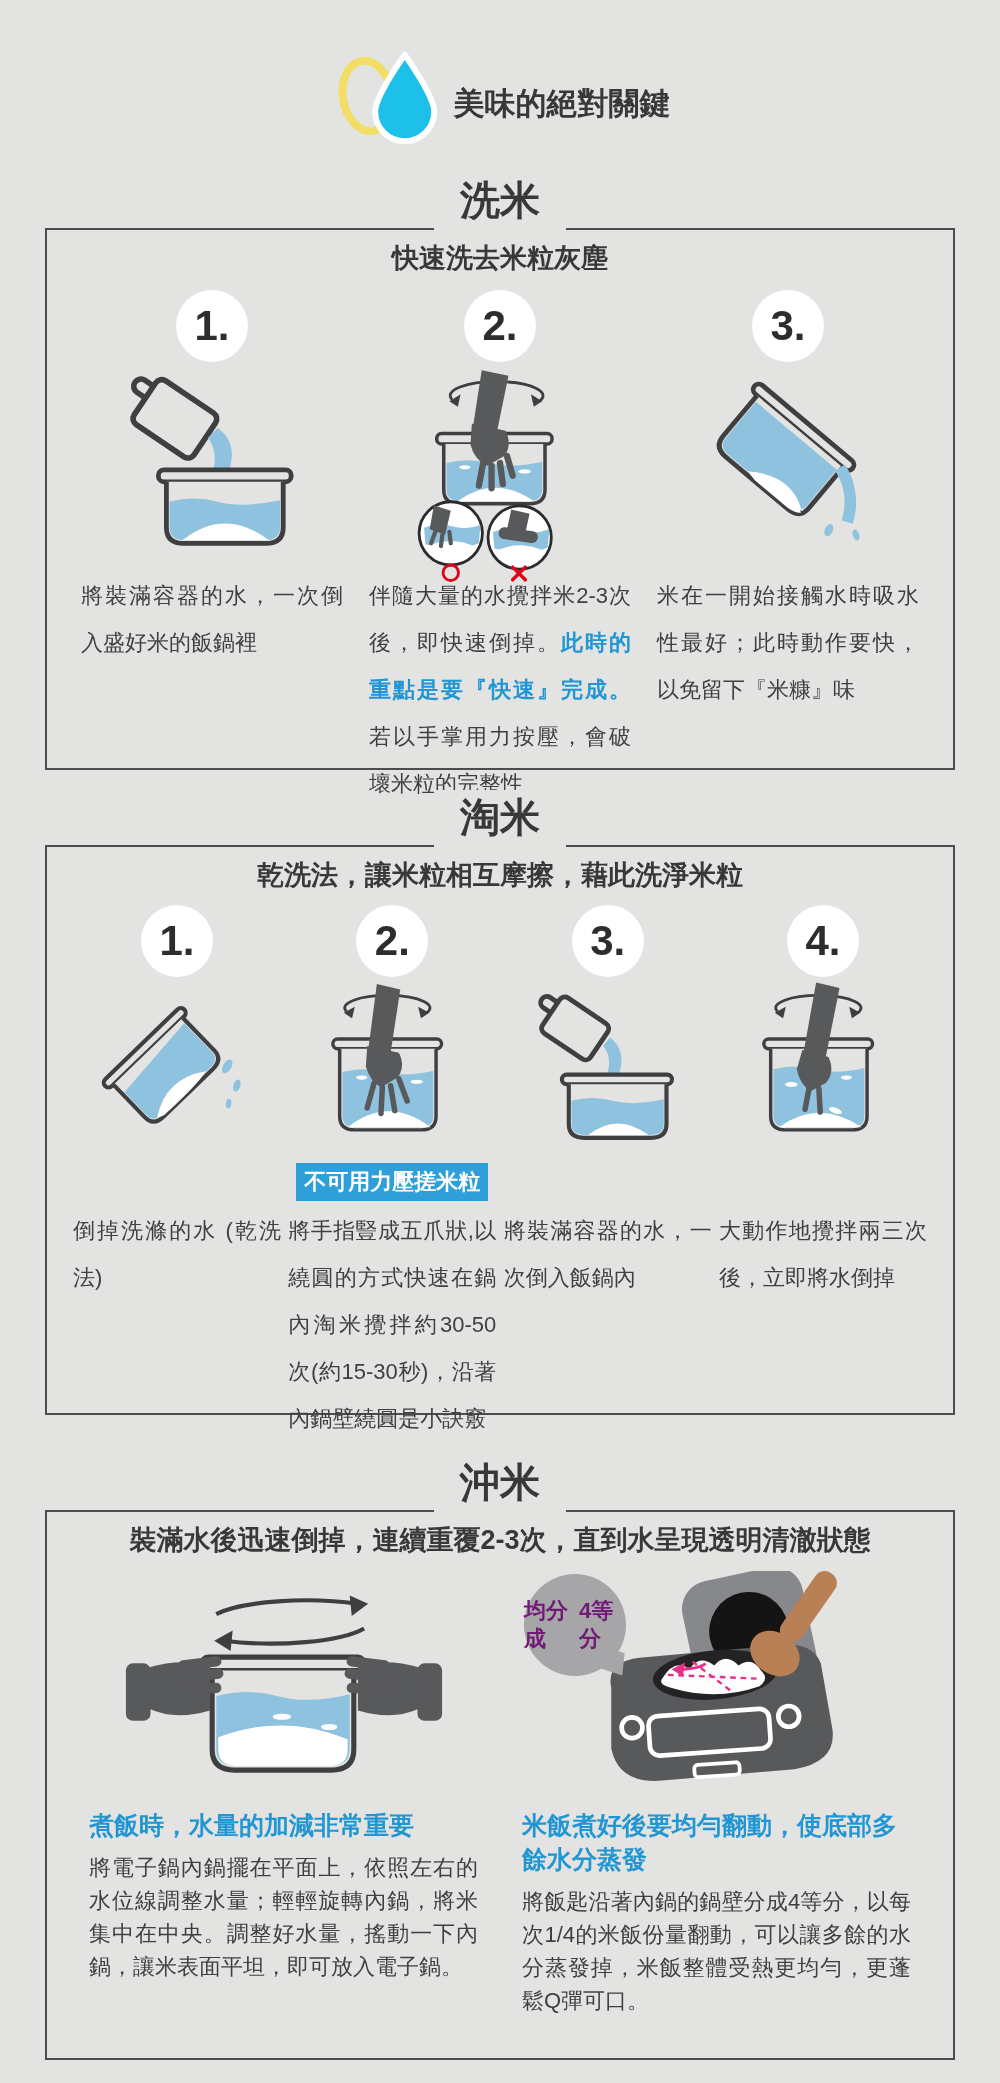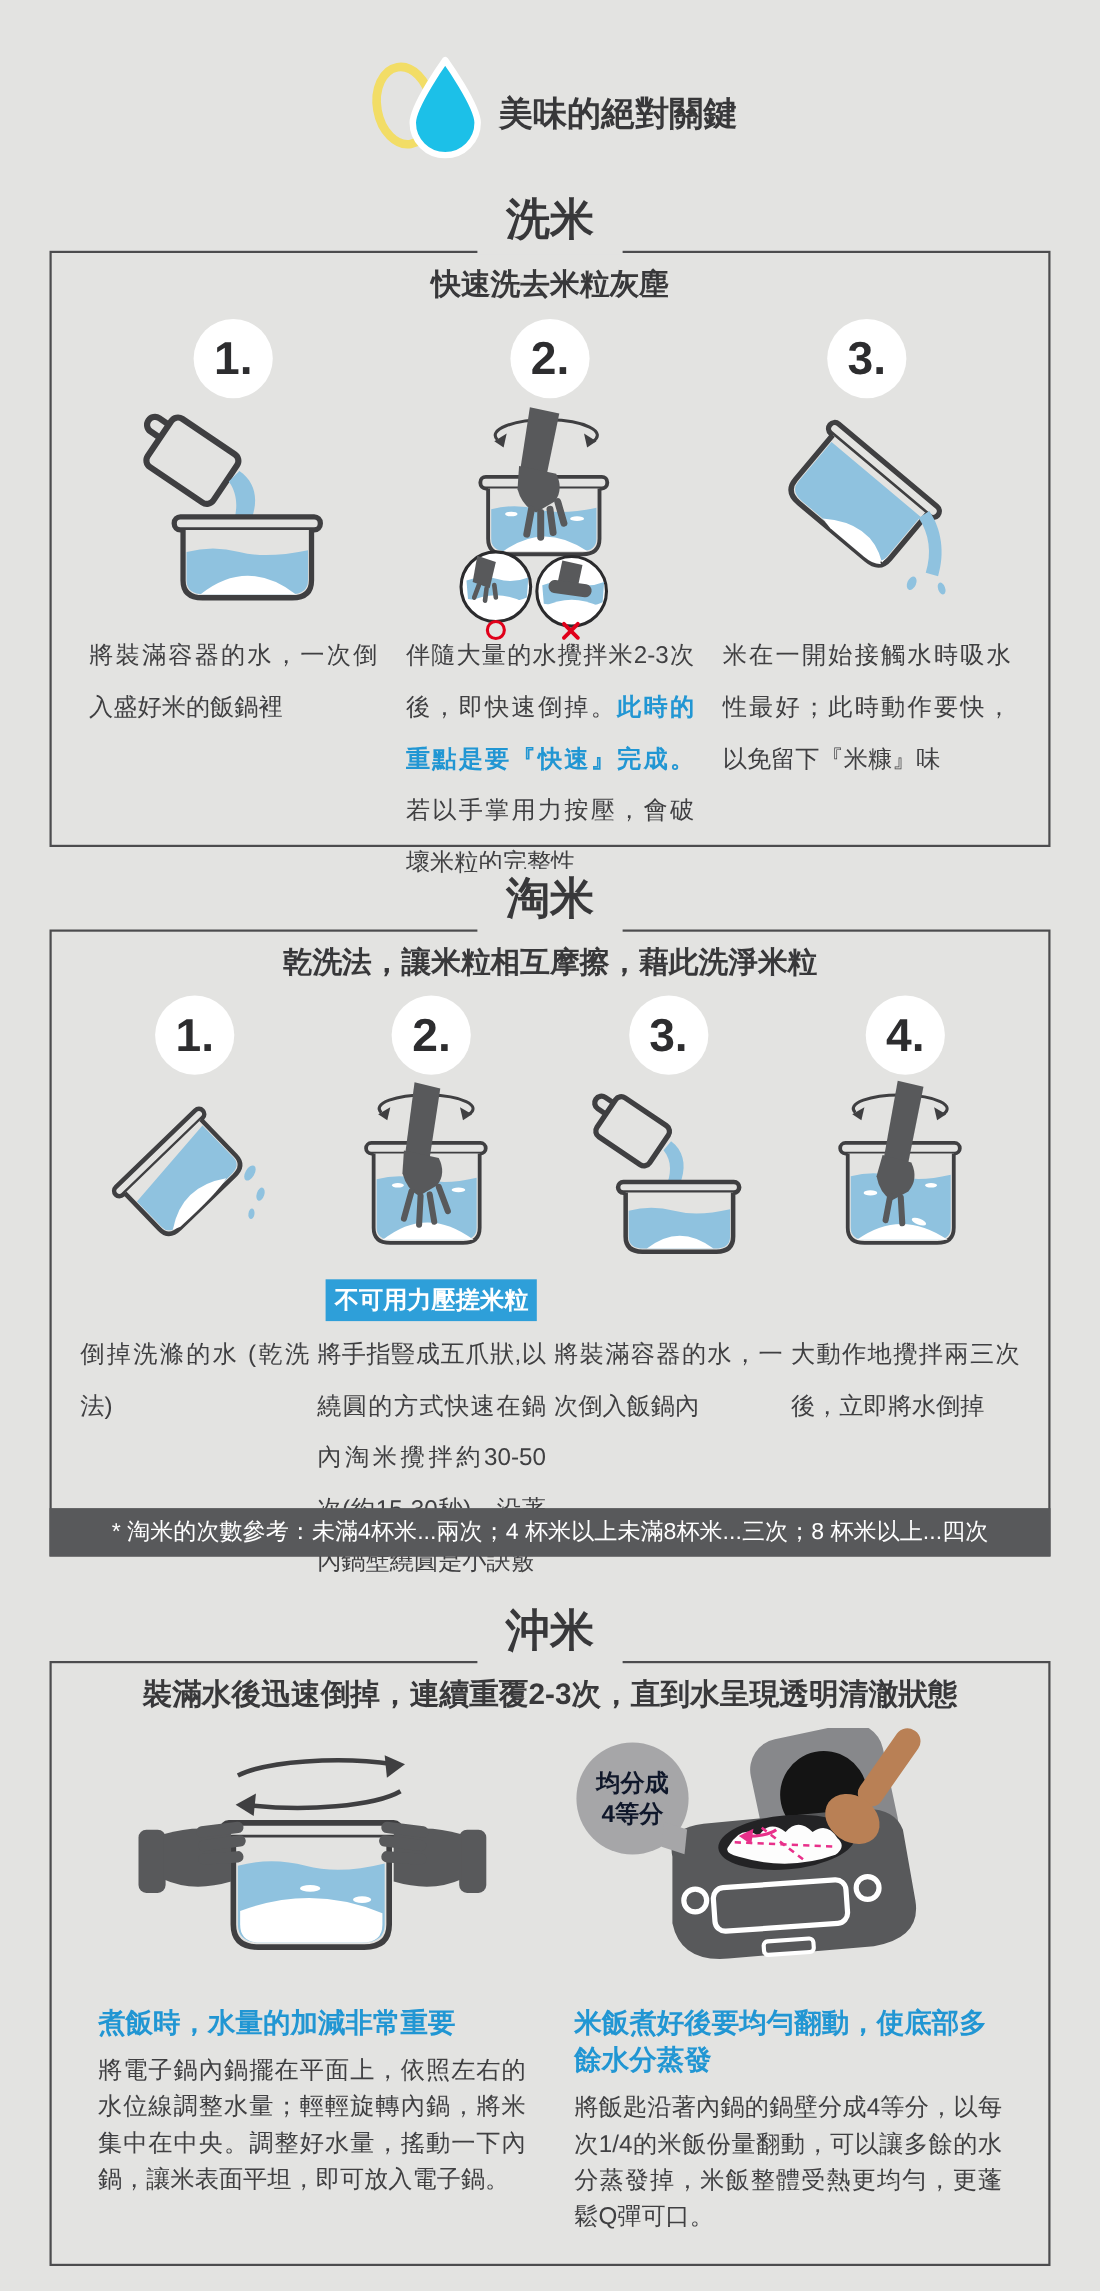--- a/index.html
+++ b/index.html
@@ -54,25 +54,25 @@
   .badge-slot{width:100%;height:44px;display:flex;align-items:flex-start;justify-content:center;}
   .badge{background:var(--badge-blue);color:#fff;font-size:22px;font-weight:bold;padding:4px 8px;white-space:nowrap;}
 
   .footnote-bar{position:absolute;left:-2px;right:-2px;bottom:-2px;height:44px;background:var(--footer-bar);
     color:#fff;font-size:21px;line-height:44px;text-align:center;white-space:nowrap;}
 
   
   .cols{display:flex;padding:0 42px;margin-top:12px;gap:44px;}
   .col{flex:1;display:flex;flex-direction:column;}
   .illus3{position:relative;height:238px;display:flex;align-items:center;justify-content:center;}
-  .col-heading{margin-top:14px;font-size:25px;line-height:34px;font-weight:bold;color:var(--accent-blue);}
+  .col-heading{margin-top:0;font-size:25px;line-height:34px;font-weight:bold;color:var(--accent-blue);}
   .col-body{margin-top:9px;font-size:22px;line-height:33px;text-align:justify;}
 
-  .bubble{position:absolute;left:2px;top:14px;width:102px;height:102px;border-radius:50%;
-    background:var(--bubble-gray);color:#0f172a;display:flex;flex-direction:column;align-items:center;justify-content:center;
+  .bubble{position:absolute;left:2px;top:4px;width:102px;height:102px;border-radius:50%;
+    background:var(--bubble-gray);color:#701a75;display:flex;flex-direction:row;align-items:center;justify-content:center;
     font-size:22px;font-weight:bold;line-height:28px;}
   .bubble:after{content:"";position:absolute;right:2px;bottom:4px;width:22px;height:22px;background:var(--bubble-gray);
     transform:rotate(18deg) skew(12deg);}
 </style>
 </head>
 <body>
 
 <div class="page">
 
   <div class="header">
@@ -279,21 +279,20 @@
               <line x1="102" y1="154" x2="96" y2="186"></line>
               <line x1="116" y1="156" x2="118" y2="190"></line>
             </g>
           </svg>
         </div>
         <div class="badge-slot"></div>
         <div class="step-text">大動作地攪拌兩三次後，立即將水倒掉</div>
       </div>
     </div>
 
-    <div class="footnote-bar">* 淘米的次數參考：未滿4杯米...兩次；4 杯米以上未滿8杯米...三次；8 杯米以上...四次</div>
   </div>
 
   <div class="section sec3">
     <div class="section-title">沖米</div>
     <div class="section-sub">裝滿水後迅速倒掉，連續重覆2-3次，直到水呈現透明清澈狀態</div>
 
     <div class="cols">
 
       <div class="col">
         <div class="illus3">

